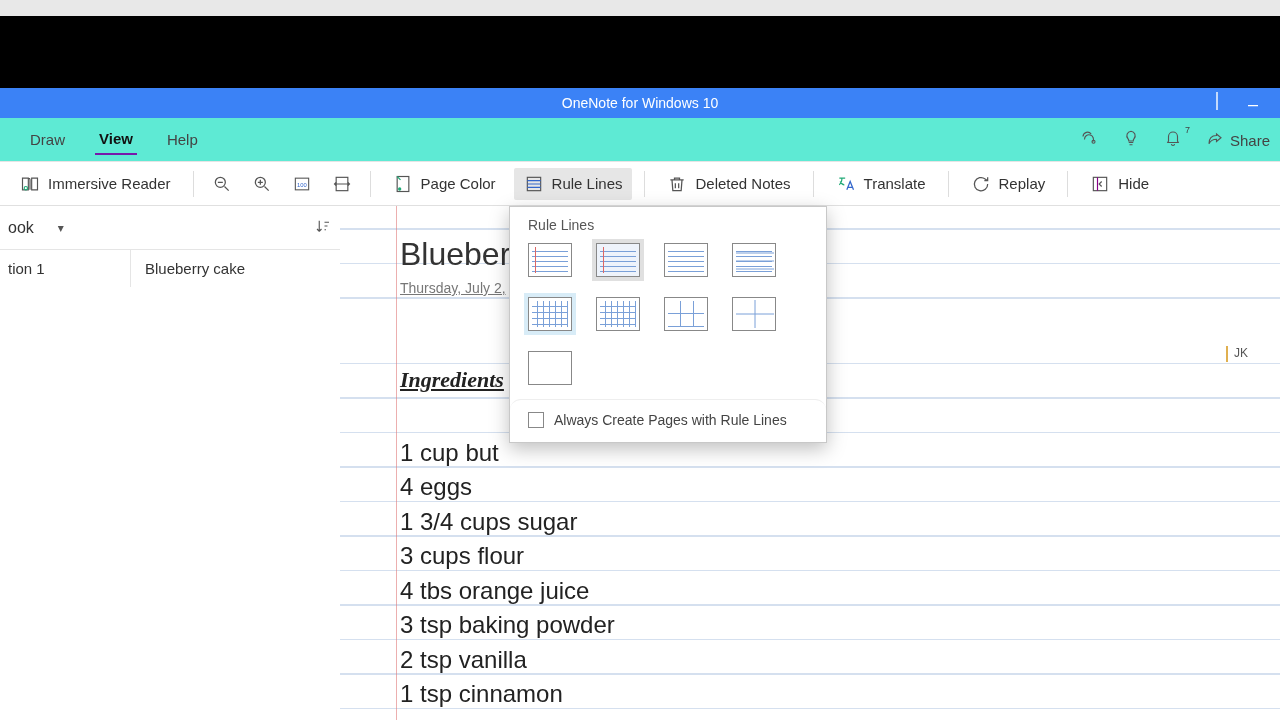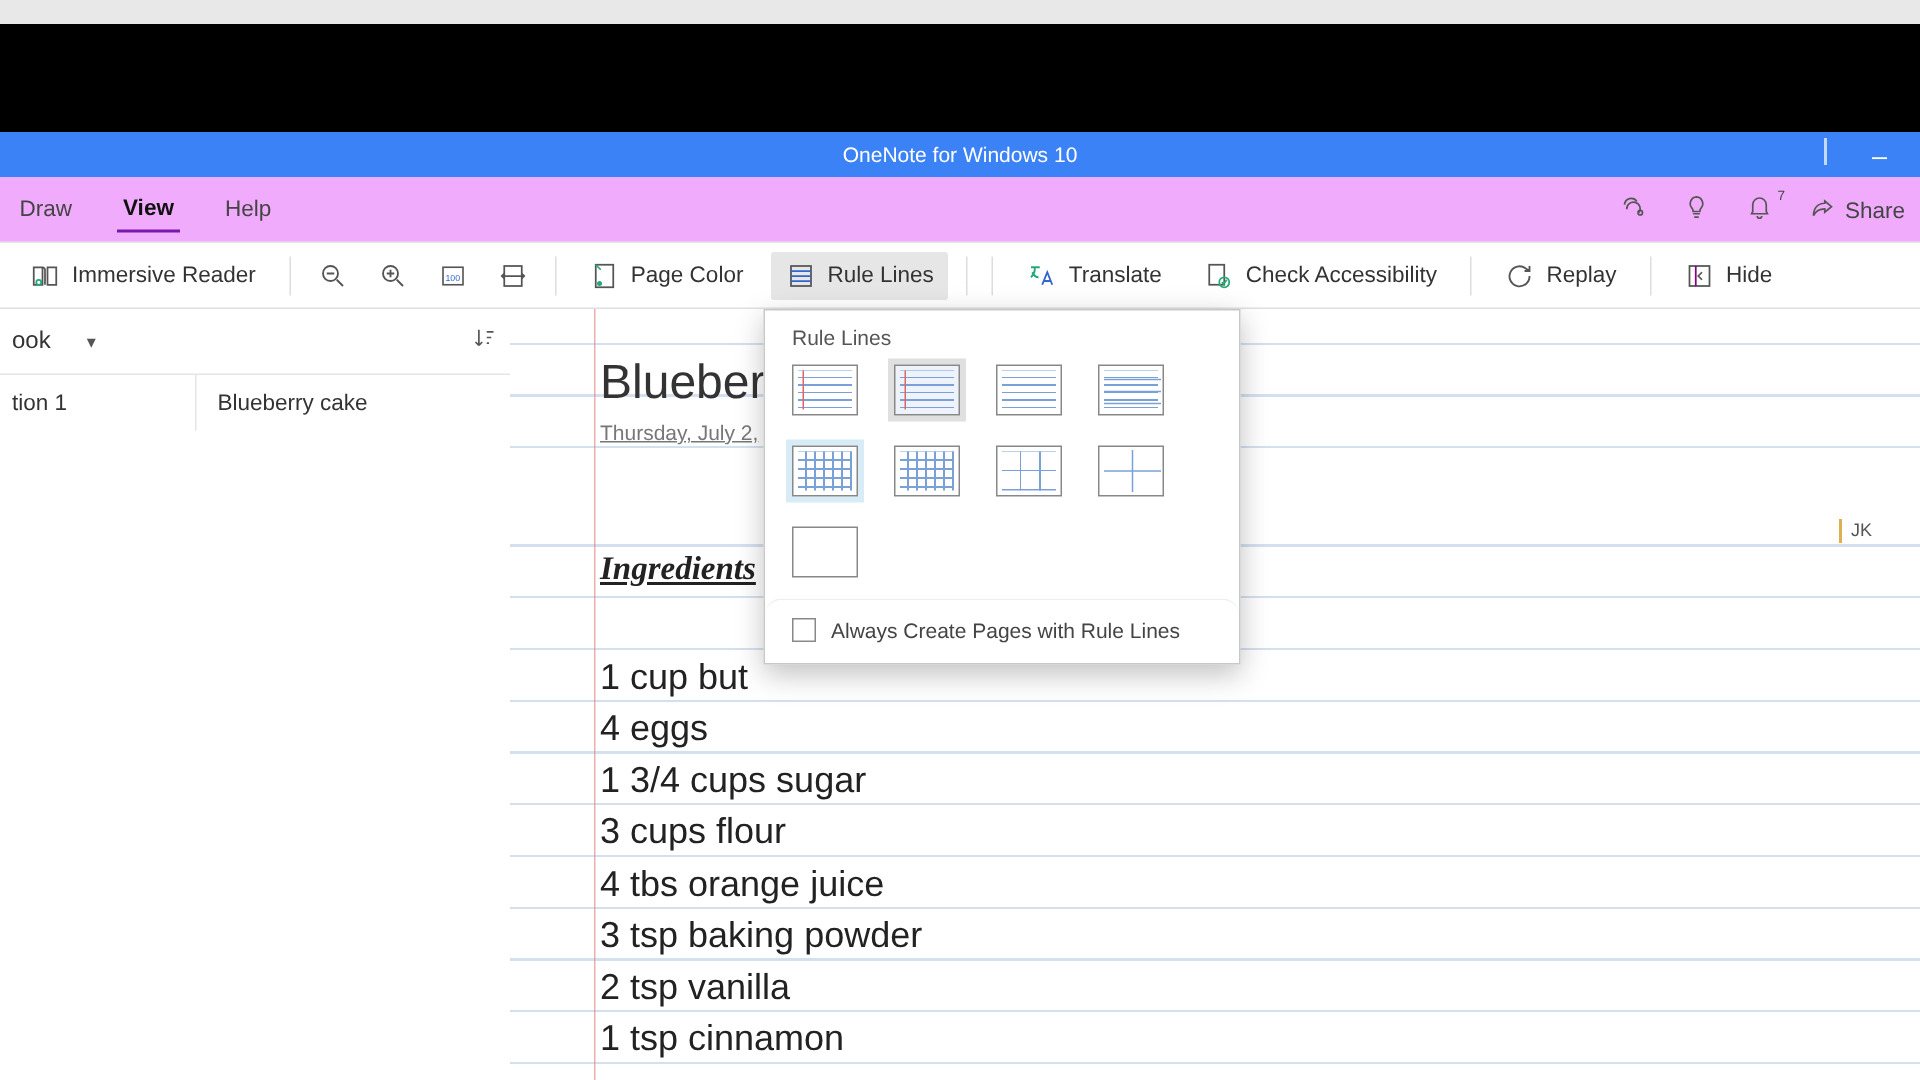--- a/index.html
+++ b/index.html
@@ -2,21 +2,21 @@
 <html><head>
 <meta charset="utf-8">
 <style>
   * { box-sizing: border-box; margin: 0; padding: 0; font-family: "Segoe UI", Arial, sans-serif; }
   html, body { width: 1280px; height: 720px; overflow: hidden; background: #fff; }
   .black-bar { position: absolute; left: 0; top: 16px; width: 1280px; height: 72px; background: #000; }
   .top-gap { position: absolute; top: 0; left: 0; width: 1280px; height: 16px; background: #e8e8e8; }
   .titlebar { position: absolute; top: 88px; left: 0; width: 1280px; height: 30px; background: #3b82f6; display: flex; align-items: center; justify-content: center; color: #fff; font-size: 14px; }
   .titlebar .min { position: absolute; right: 18px; top: 6px; width: 14px; color: #fff; font-size: 18px; }
   .titlebar .caret { position: absolute; right: 62px; top: 4px; width: 2px; height: 18px; background: #fff; opacity: .7; }
-  .menubar { position: absolute; top: 118px; left: 0; width: 1280px; height: 44px; background: #f0abfc; display: flex; align-items: center; padding-left: 9px; border-bottom: 1px solid #e5e5e5; gap: 26px; }
+  .menubar { position: absolute; top: 118px; left: 0; width: 1280px; height: 44px; background: #5eead4; display: flex; align-items: center; padding-left: 26px; border-bottom: 1px solid #e5e5e5; gap: 26px; }
   .menubar .tab { font-size: 15px; color: #444; padding: 6px 4px; cursor: default; }
   .menubar .tab.active { font-weight: 600; border-bottom: 2px solid #7719aa; color: #111; }
   .menubar .right { position: absolute; right: 10px; top: 0; height: 44px; display: flex; align-items: center; gap: 24px; color: #444; }
   .menubar .right svg { width: 18px; height: 18px; }
   .badge { position: absolute; top: -4px; right: -8px; font-size: 9px; }
   .toolbar { position: absolute; top: 162px; left: 0; width: 1280px; height: 44px; background: #fff; display: flex; align-items: center; border-bottom: 1px solid #e0e0e0; padding-left: 10px; gap: 8px; }
   .toolbar .sep { width: 1px; height: 26px; background: #ddd; margin: 0 4px; }
   .tbtn { display: flex; align-items: center; gap: 8px; padding: 6px 10px; font-size: 15px; color: #333; border-radius: 2px; }
   .tbtn.active { background: #e6e6e6; }
   .tbtn svg { width: 20px; height: 20px; flex: none; }
@@ -148,35 +148,33 @@
     <span>Page Color</span>
   </div>
   <div class="tbtn active">
     <svg viewBox="0 0 24 24" fill="none" stroke="#36c" stroke-width="1.4">
         <rect x="4" y="4" width="16" height="16" stroke="#555"></rect>
         <path d="M4 8h16M4 12h16M4 16h16"></path>
       </svg>
     <span>Rule Lines</span>
   </div>
   <div class="sep"></div>
+  <div class="tbtn">
+    <svg viewBox="0 0 24 24" fill="none" stroke="#555" stroke-width="1.5">
+        <path d="M4 7h16M9 7V5h6v2M6 7l1 13h10l1-13M10 11v6M14 11v6"></path>
+      </svg>
+    <span>Deleted Notes</span>
+  </div>
   <div class="sep"></div>
   <div class="tbtn">
     <svg viewBox="0 0 24 24" fill="none" stroke="#2a7" stroke-width="1.5">
         <path d="M4 5h7M7 5v2c0 3-2 5-3 6M5 9c1 2 3 4 5 4"></path>
         <path d="M13 19l4-10 4 10M14 16h6" stroke="#36c"></path>
       </svg>
     <span>Translate</span>
-  </div>
-  <div class="tbtn">
-    <svg viewBox="0 0 24 24" fill="none" stroke="#555" stroke-width="1.4">
-        <rect x="5" y="3" width="12" height="16"></rect>
-        <circle cx="17" cy="17" r="4" stroke="#2a7"></circle>
-        <path d="M15 17l1.5 1.5L19 15" stroke="#2a7"></path>
-      </svg>
-    <span>Check Accessibility</span>
   </div>
   <div class="sep"></div>
   <div class="tbtn">
     <svg viewBox="0 0 24 24" fill="none" stroke="#555" stroke-width="1.5">
         <path d="M20 12a8 8 0 1 1-3-6l3 2M20 4v4h-4"></path>
       </svg>
     <span>Replay</span>
   </div>
   <div class="sep"></div>
   <div class="tbtn">

